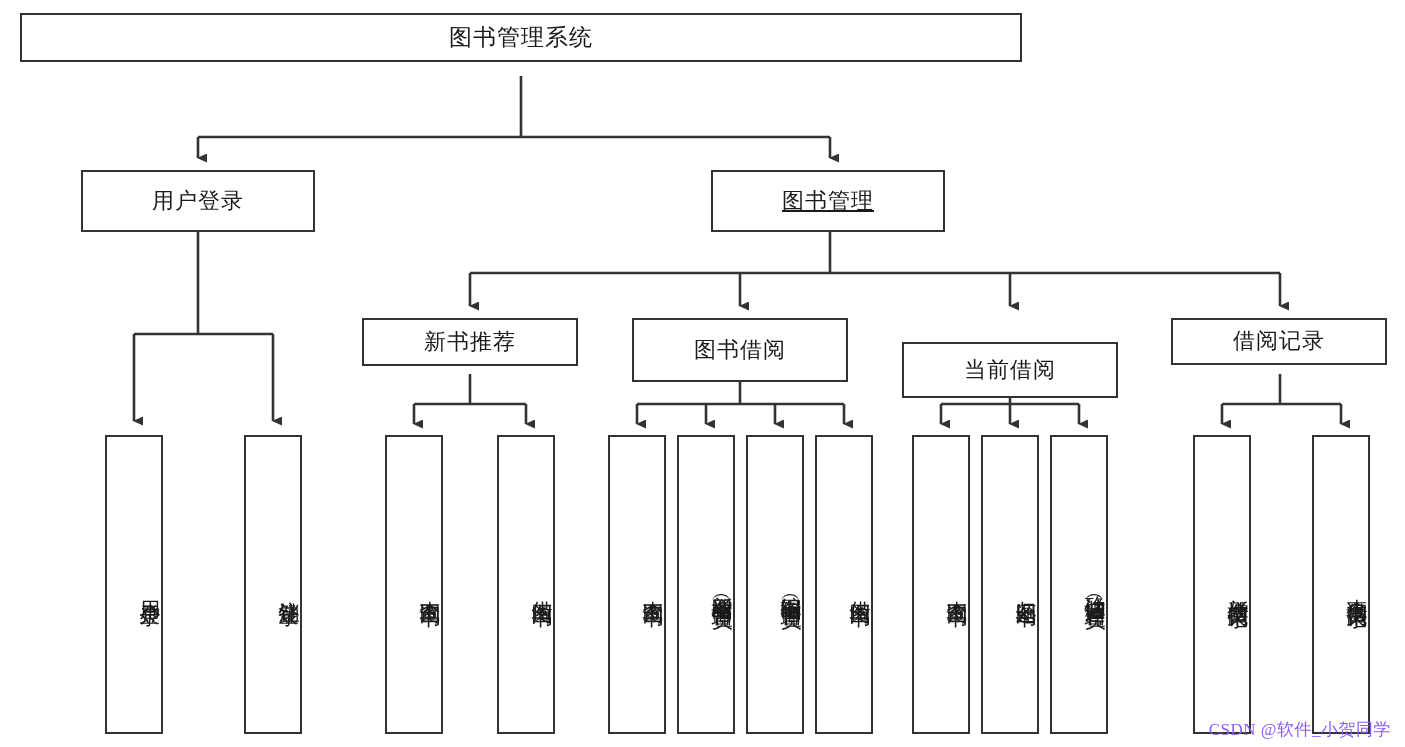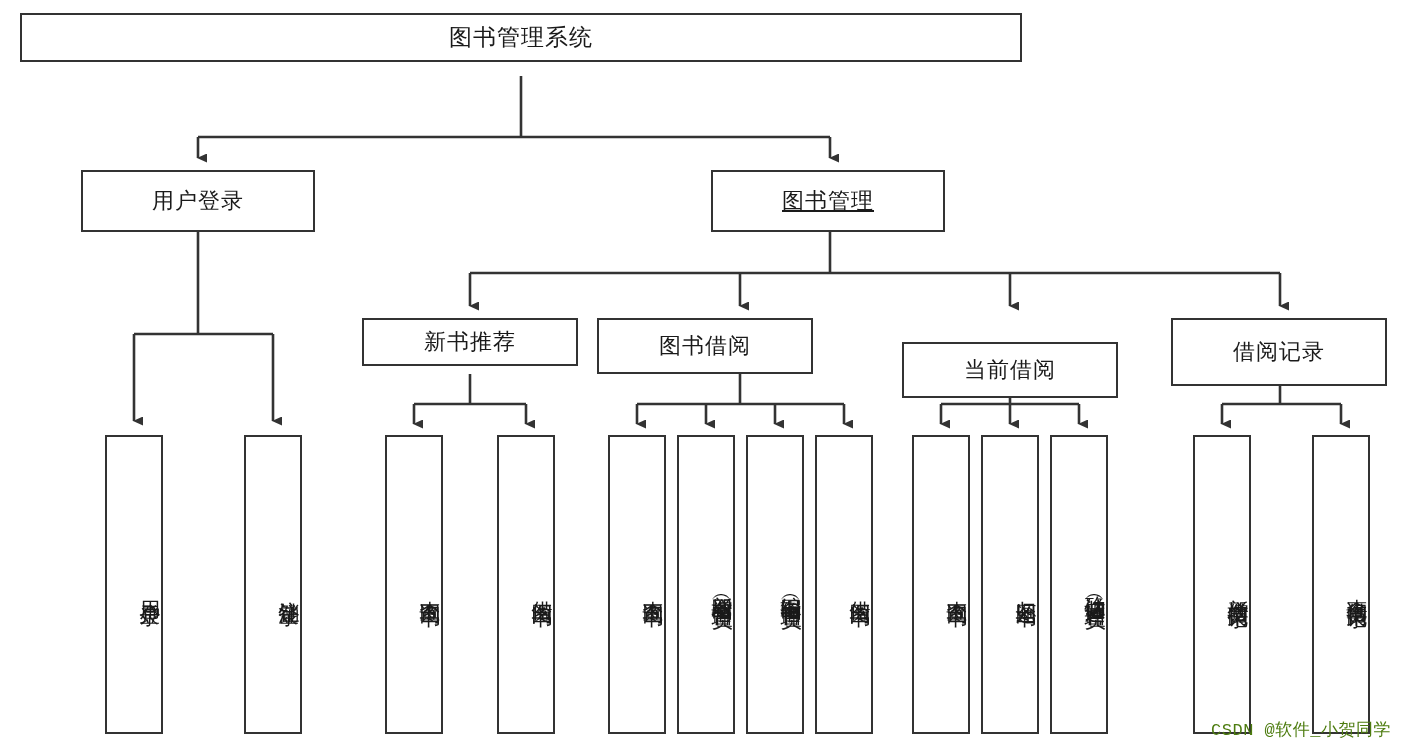--- a/index.html
+++ b/index.html
@@ -59,24 +59,24 @@
     writing-mode: vertical-rl;
     text-orientation: upright;
     display: block;
     text-align: center;
   }
   .watermark {
     position: absolute;
     right: 14px;
     bottom: 6px;
     font-size: 17px;
-    color: #4d7c0f;
+    color: #8b5cf6;
     letter-spacing: 0.5px;
     white-space: nowrap;
-    font-family: Liberation Mono, monospace;
+    font-family: Liberation Serif, serif;
   }
 </style>
 </head>
 <body>
 
 <div id="canvas">
 
   <svg class="connectors" viewBox="0 0 1405 747">
     <defs>
       <marker id="arrowhead" markerWidth="9" markerHeight="10" refX="4.5" refY="9" orient="auto" markerUnits="userSpaceOnUse">
@@ -137,27 +137,27 @@
   <div class="node node-h" style="left:81px; top:170px; width:234px; height:62px;">
     <span>用户登录</span>
   </div>
   <div class="node node-h" style="left:711px; top:170px; width:234px; height:62px;text-decoration:underline;">
     <span>图书管理</span>
   </div>
 
   <div class="node node-h" style="left:362px; top:318px; width:216px; height:48px;">
     <span>新书推荐</span>
   </div>
-  <div class="node node-h" style="left:597px; top:318px; width:216px; height:56px;text-align:right;">
+  <div class="node node-h" style="left:632px; top:318px; width:216px; height:64px;text-align:right;">
     <span>图书借阅</span>
   </div>
   <div class="node node-h" style="left:902px; top:318px; width:216px; height:56px;margin-top:24px;">
     <span>当前借阅</span>
   </div>
-  <div class="node node-h" style="left:1171px; top:318px; width:216px; height:68px;">
+  <div class="node node-h" style="left:1171px; top:318px; width:216px; height:47px;">
     <span>借阅记录</span>
   </div>
 
   <div class="node node-leaf" style="left:105px; top:435px; width:58px; height:299px;">
     <span class="vtext">用户登录</span>
   </div>
   <div class="node node-leaf" style="left:244px; top:435px; width:58px; height:299px;">
     <span class="vtext">注销登录</span>
   </div>
 

